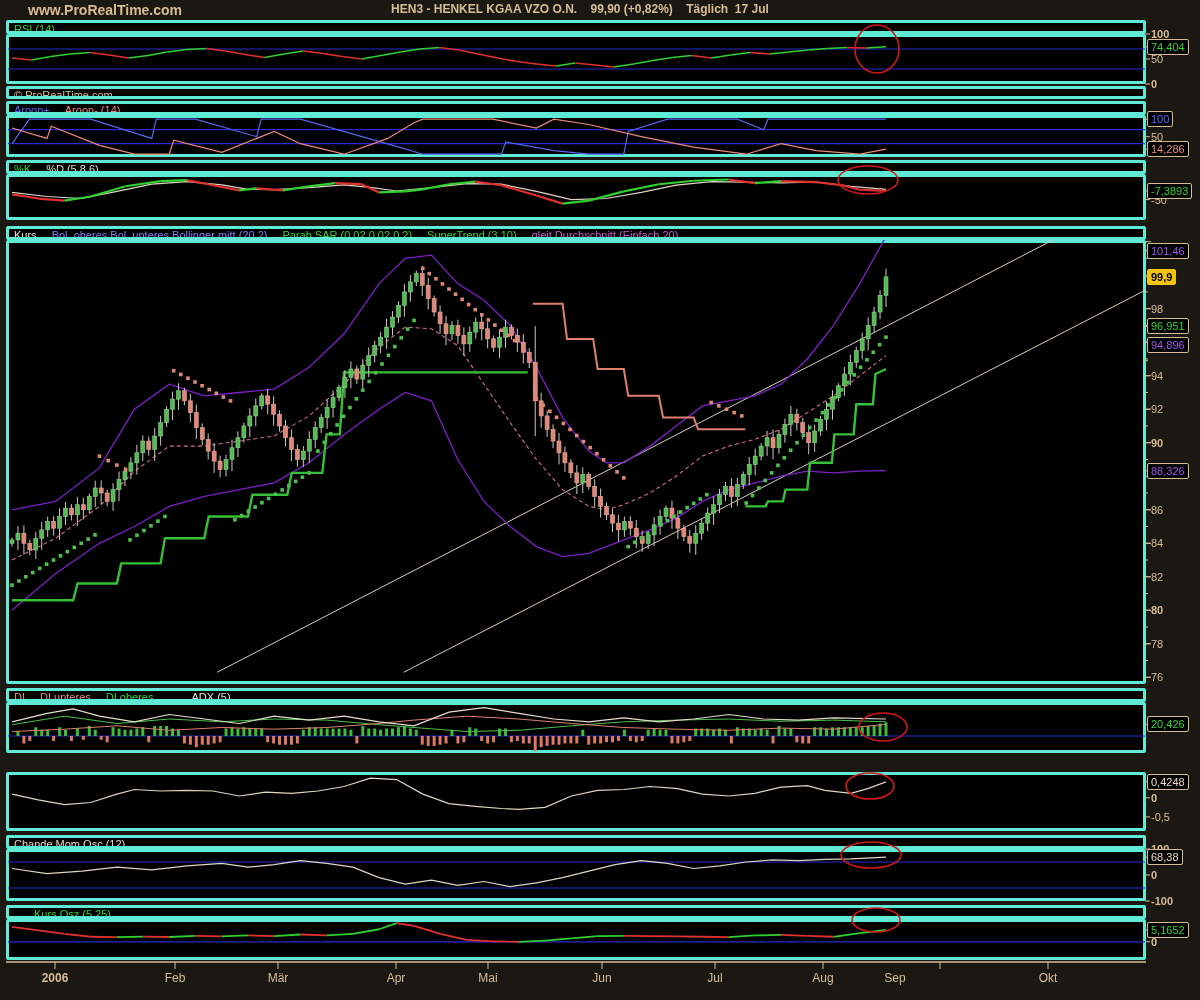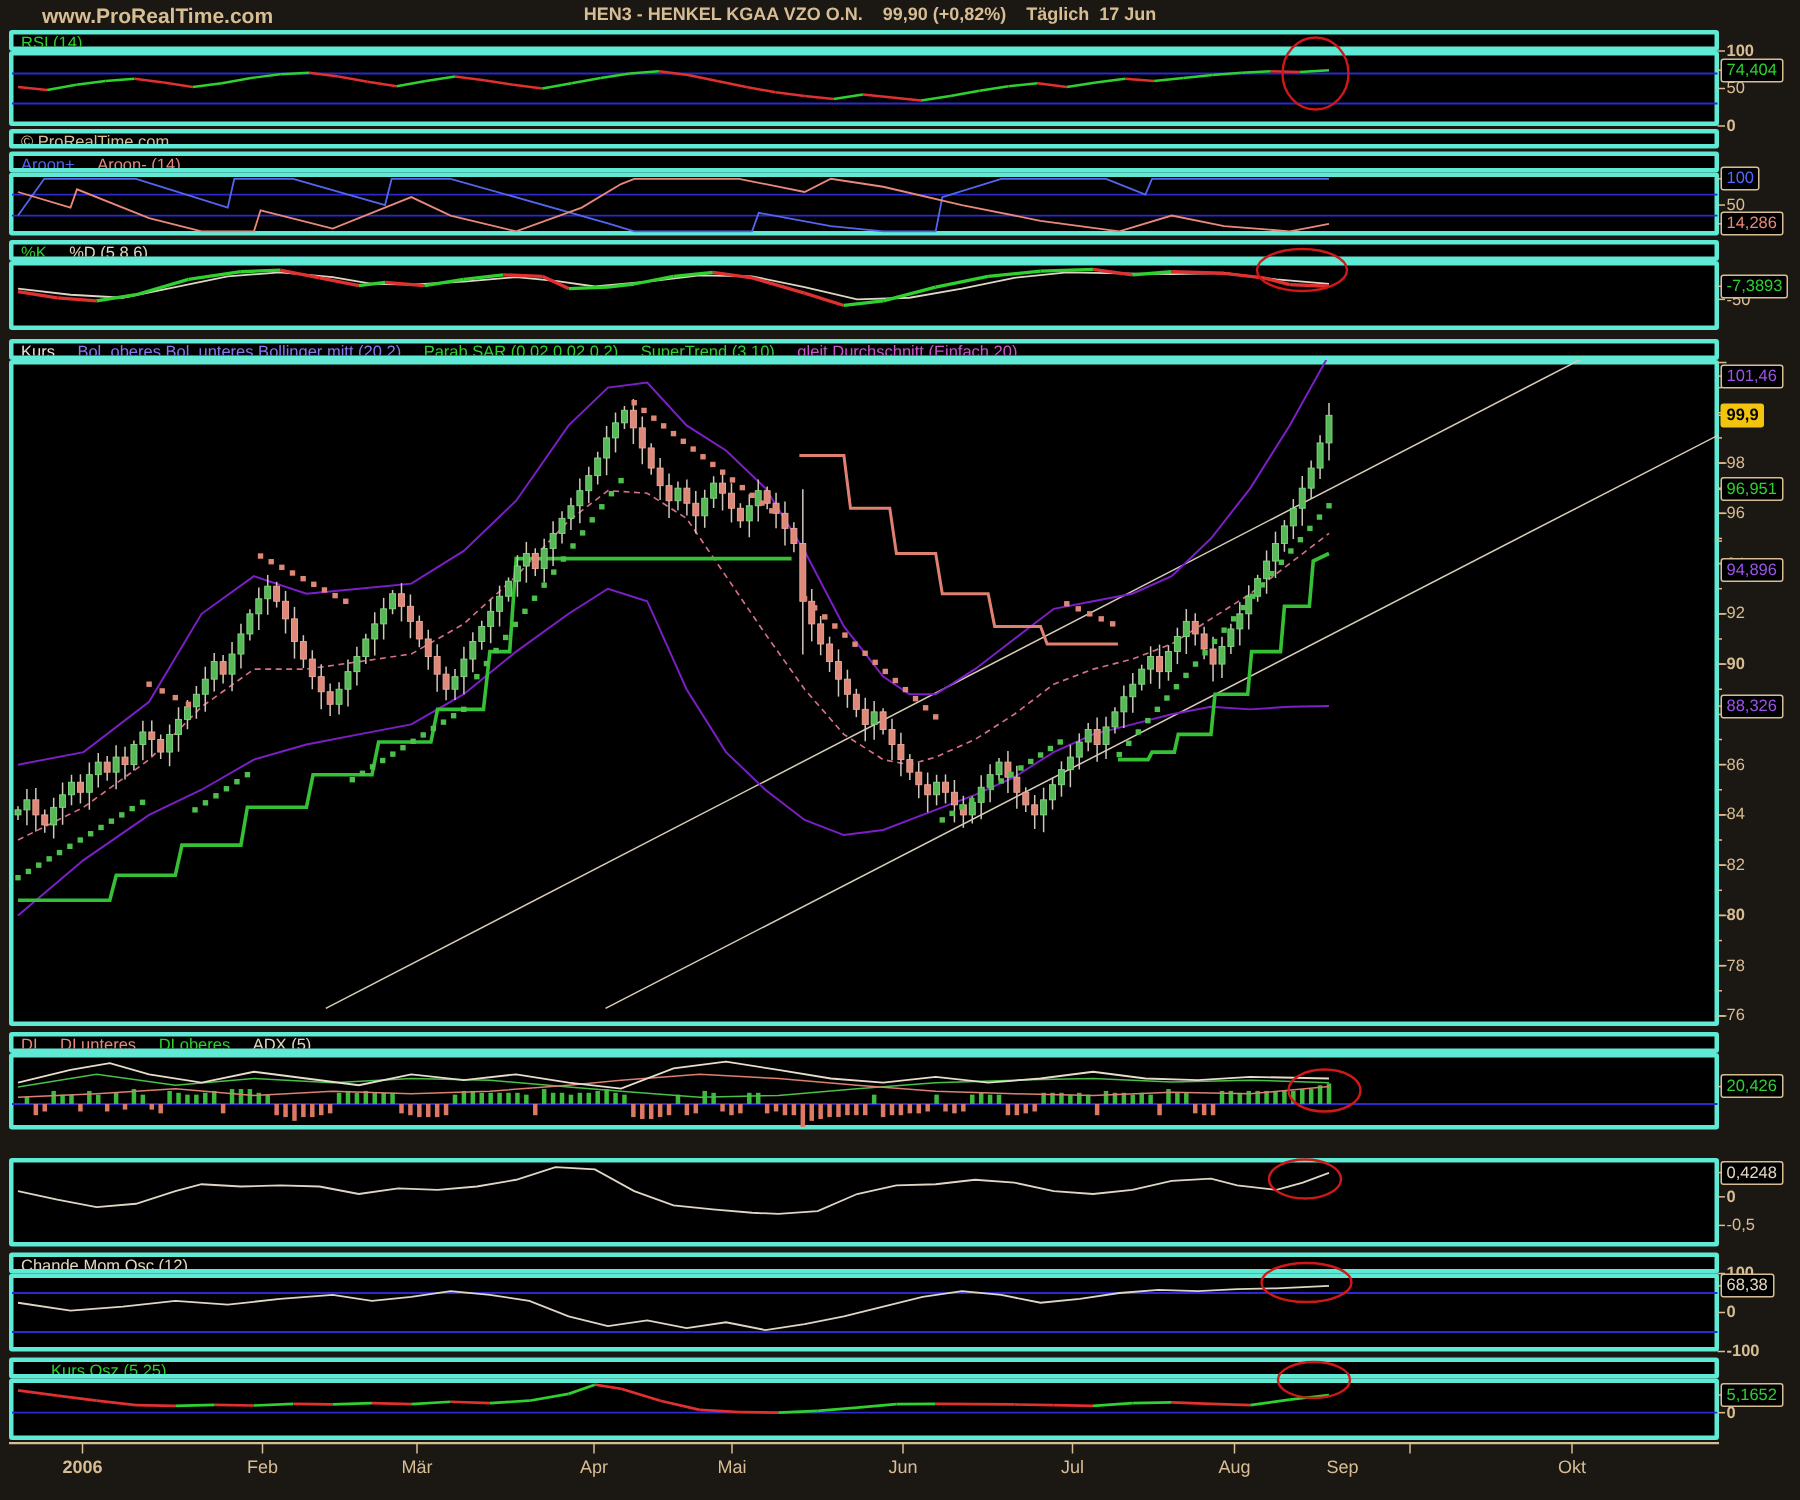--- a/index.html
+++ b/index.html
@@ -24,21 +24,21 @@
   .c-violet{color:#9a55e8;}
   .c-tan{color:#e3d7c2;}
   .c-yellow{background:#f2c40f;color:#000;border-color:#f2c40f;font-weight:bold;}
 </style>
 </head>
 <body>
 
 <div id="screen">
   <div class="hdr">
     <span class="site">www.ProRealTime.com</span>
-    <span class="title">HEN3 - HENKEL KGAA VZO O.N.    99,90 (+0,82%)    Täglich  17 Jun</span>
+    <span class="title">HEN3 - HENKEL KGAA VZO O.N.    99,90 (+0,82%)    Täglich  17 Jul</span>
   </div>
   <div class="tbox panel-label" id="copyright-strip" style="top:86px;height:13px;color:#d7bd94;">© ProRealTime.com</div>
   <svg id="overlay" width="1200" height="1000" viewBox="0 0 1200 1000">
       <line x1="8" y1="49" x2="1145" y2="49" stroke="#2a2ad0" stroke-width="1.2"></line>
       <line x1="8" y1="69" x2="1145" y2="69" stroke="#2a2ad0" stroke-width="1.2"></line>
       <line x1="8" y1="129.7" x2="1145" y2="129.7" stroke="#2a2ad0" stroke-width="1.2"></line>
       <line x1="8" y1="143.7" x2="1145" y2="143.7" stroke="#2a2ad0" stroke-width="1.2"></line>
       <line x1="8" y1="736" x2="1145" y2="736" stroke="#2a2ad0" stroke-width="1.2"></line>
       <line x1="8" y1="862" x2="1145" y2="862" stroke="#2a2ad0" stroke-width="1.2"></line>
       <line x1="8" y1="888" x2="1145" y2="888" stroke="#2a2ad0" stroke-width="1.2"></line>
@@ -841,21 +841,21 @@
       <ellipse cx="876" cy="920" rx="24" ry="12" fill="none" stroke="#d01818" stroke-width="1.6"></ellipse>
     </svg>
 <div class="tbox panel-label" style="top: 20px; height: 14px;"><span style="color: rgb(47, 209, 47);">RSI (14)</span></div>
     <div class="tbox" style="top: 34px; height: 50px;"></div>
     <div class="tbox panel-label" style="top: 101px; height: 14px;"><span style="color: rgb(85, 102, 238);">Aroon+</span><span style="color: rgb(232, 137, 122);">Aroon- (14)</span></div>
     <div class="tbox" style="top: 115px; height: 42px;"></div>
     <div class="tbox panel-label" style="top: 160px; height: 14px;"><span style="color: rgb(47, 209, 47);">%K</span><span style="color: rgb(227, 215, 194);">%D (5 8 6)</span></div>
     <div class="tbox" style="top: 174px; height: 46px;"></div>
     <div class="tbox panel-label" style="top: 226px; height: 14px;"><span style="color: rgb(232, 224, 208);">Kurs</span><span style="color: rgb(136, 119, 238);">Bol. oberes Bol. unteres Bollinger mitt (20 2)</span><span style="color: rgb(47, 209, 47);">Parab SAR (0,02 0,02 0,2)</span><span style="color: rgb(47, 209, 47);">SuperTrend (3 10)</span><span style="color: rgb(204, 85, 204);">gleit Durchschnitt (Einfach 20)</span></div>
     <div class="tbox" style="top: 240px; height: 444px;"></div>
-    <div class="tbox panel-label" style="top: 688px; height: 14px;"><span style="color: rgb(232, 137, 122);">DI</span><span style="color: rgb(232, 137, 122);">DI unteres</span><span style="color: rgb(47, 209, 47);">DI oberes</span><span style="color: rgb(227, 215, 194);">ADX (5)</span></div>
+    <div class="tbox panel-label" style="top: 688px; height: 14px;"><span style="color: rgb(232, 137, 122);">DI</span><span style="color: rgb(232, 137, 122);">DI unteres</span><span style="color: rgb(47, 209, 47);">DI oberes</span><span style="color: rgb(227, 215, 194); margin-left: 23px;">ADX (5)</span></div>
     <div class="tbox" style="top: 702px; height: 51px;"></div>
     <div class="tbox" style="top: 772px; height: 59px;"></div>
     <div class="tbox panel-label" style="top: 835px; height: 14px;"><span style="color: rgb(227, 215, 194); text-align: right;">Chande Mom Osc (12)</span></div>
     <div class="tbox" style="top: 849px; height: 52px;"></div>
     <div class="tbox panel-label" style="top: 905px; height: 14px;"><span style="color: rgb(47, 209, 47); padding-left: 20px;">Kurs Osz (5 25)</span></div>
     <div class="tbox" style="top: 919px; height: 41px;"></div>
     <div class="vtick b" style="top: 27px;">100</div>
     <div class="vtick" style="top: 52px;">50</div>
     <div class="vtick b" style="top: 77px;">0</div>
     <div class="vbox c-green" style="top: 38.798px;">74,404</div>
@@ -871,21 +871,21 @@
     <div class="vtick b" style="top: 435.732px;">90</div>
     <div class="vtick" style="top: 502.751px;">86</div>
     <div class="vtick" style="top: 536.26px;">84</div>
     <div class="vtick" style="top: 569.77px;">82</div>
     <div class="vtick b" style="top: 603.279px;">80</div>
     <div class="vtick" style="top: 636.789px;">78</div>
     <div class="vtick" style="top: 670.298px;">76</div>
     <div class="vbox c-violet" style="top: 242.723px;">101,46</div>
     <div class="vbox c-yellow" style="top: 268.86px;">99,9</div>
     <div class="vbox c-green" style="top: 318.27px;">96,951</div>
-    <div class="vbox c-violet" style="top: 372px;">94,896</div>
+    <div class="vbox c-violet" style="top: 337px;">94,896</div>
     <div class="vbox c-violet" style="top: 462.779px;">88,326</div>
     <div class="vbox c-green" style="top: 716.425px;">20,426</div>
     <div class="vtick b" style="top: 790.884px;">0</div>
     <div class="vtick" style="top: 809.916px;">-0,5</div>
     <div class="vbox c-tan" style="top: 773.714px;">0,4248</div>
     <div class="vtick b" style="top: 842px;">100</div>
     <div class="vtick b" style="top: 868px;">0</div>
     <div class="vtick b" style="top: 894px;">-100</div>
     <div class="vbox c-tan" style="top: 849.221px;">68,38</div>
     <div class="vtick b" style="top: 934.778px;">0</div>

